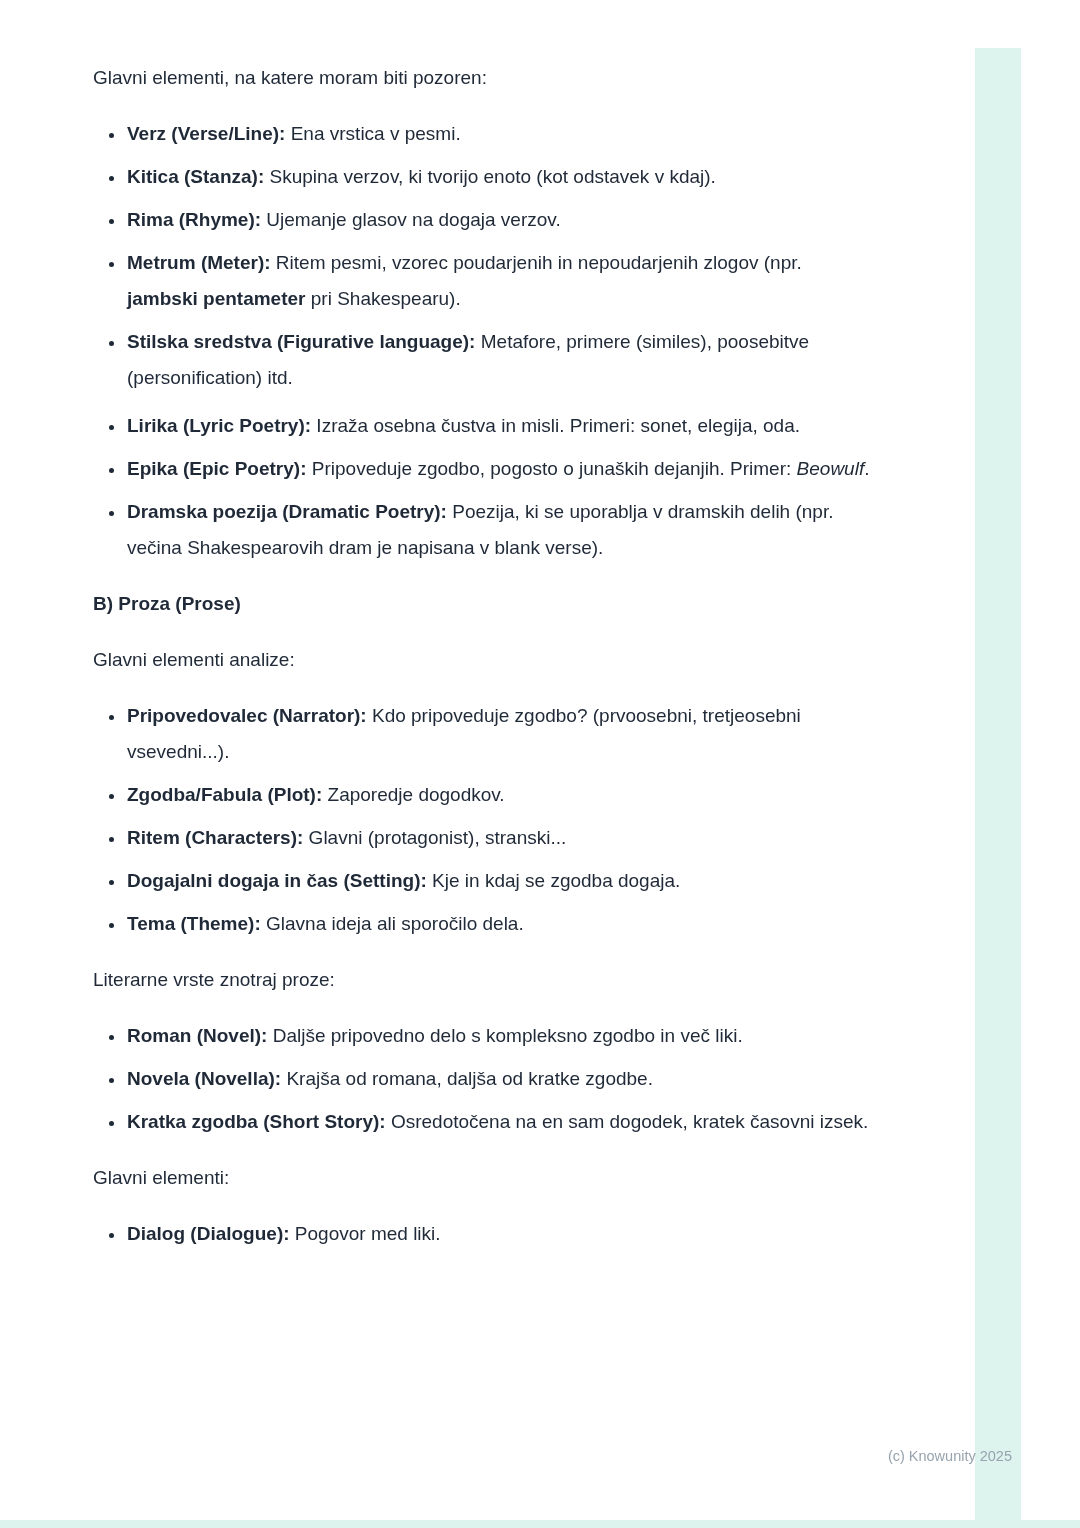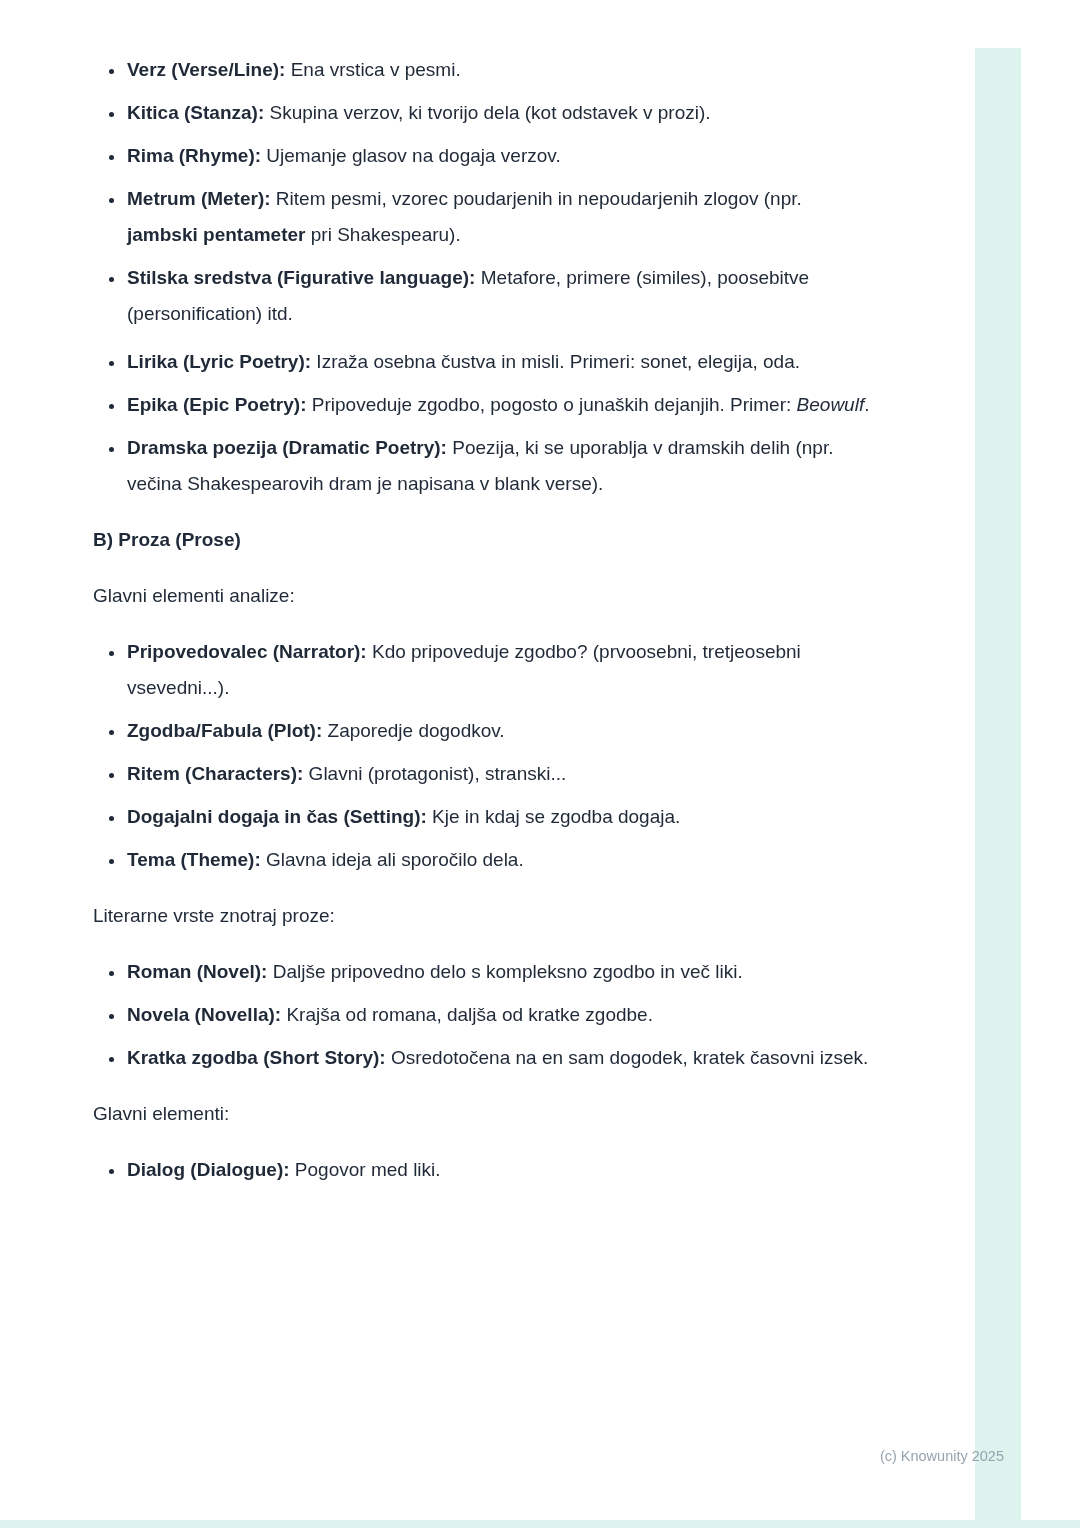--- a/index.html
+++ b/index.html
@@ -50,35 +50,36 @@
   }
   .content li {
     margin: 7px 0;
     padding-left: 2px;
   }
   .content li::marker { color: #1f2937; font-size: 15px; }
   .seg-bold { font-weight: 700; }
   .seg-italic { font-style: italic; }
   .watermark {
     position: absolute;
-    right: 76px;
+    right: 68px;
     bottom: 64px;
     font-size: 14.5px;
     color: #97a3ae;
     z-index: 2;
   }
 </style>
 </head>
 <body>
 
 <div class="page">
   <div class="content">
+      <p class="paragraph"><span class="">Glavni elementi, na katere moram biti pozoren:</span></p>
       <ul>
         <li><span class="seg-bold ">Verz (Verse/Line):</span><span class=""> Ena vrstica v pesmi.</span></li>
-        <li><span class="seg-bold ">Kitica (Stanza):</span><span class=""> Skupina verzov, ki tvorijo dela (kot odstavek v prozi).</span></li>
+        <li><span class="seg-bold ">Kitica (Stanza):</span><span class=""> Skupina verzov, ki tvorijo enoto (kot odstavek v kdaj).</span></li>
         <li><span class="seg-bold ">Rima (Rhyme):</span><span class=""> Ujemanje glasov na dogaja verzov.</span></li>
         <li><span class="seg-bold ">Metrum (Meter):</span><span class=""> Ritem pesmi, vzorec poudarjenih in nepoudarjenih zlogov (npr. </span><span class="seg-bold ">jambski pentameter</span><span class=""> pri Shakespearu).</span></li>
         <li><span class="seg-bold ">Stilska sredstva (Figurative language):</span><span class=""> Metafore, primere (similes), poosebitve (personification) itd.</span></li>
       </ul>
       <ul>
         <li><span class="seg-bold ">Lirika (Lyric Poetry):</span><span class=""> Izraža osebna čustva in misli. Primeri: sonet, elegija, oda.</span></li>
         <li><span class="seg-bold ">Epika (Epic Poetry):</span><span class=""> Pripoveduje zgodbo, pogosto o junaških dejanjih. Primer: </span><span class="seg-italic">Beowulf</span><span class="">.</span></li>
         <li><span class="seg-bold ">Dramska poezija (Dramatic Poetry):</span><span class=""> Poezija, ki se uporablja v dramskih delih (npr. večina Shakespearovih dram je napisana v blank verse).</span></li>
       </ul>
       <p class="heading"><span class="seg-bold ">B) Proza (Prose)</span></p>

